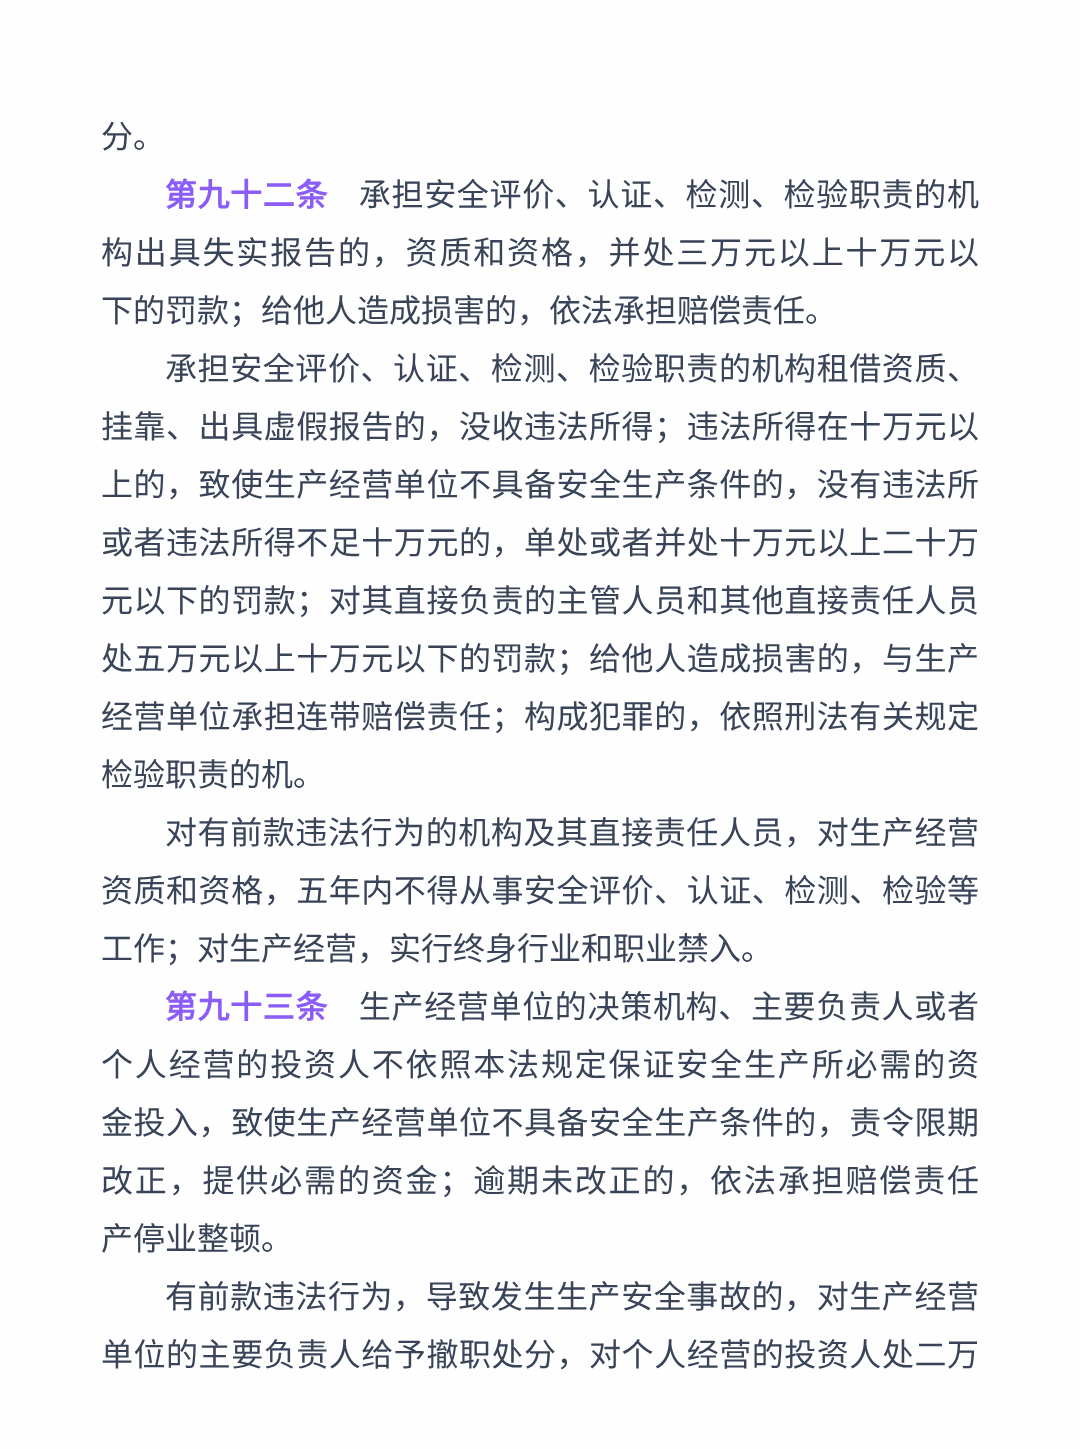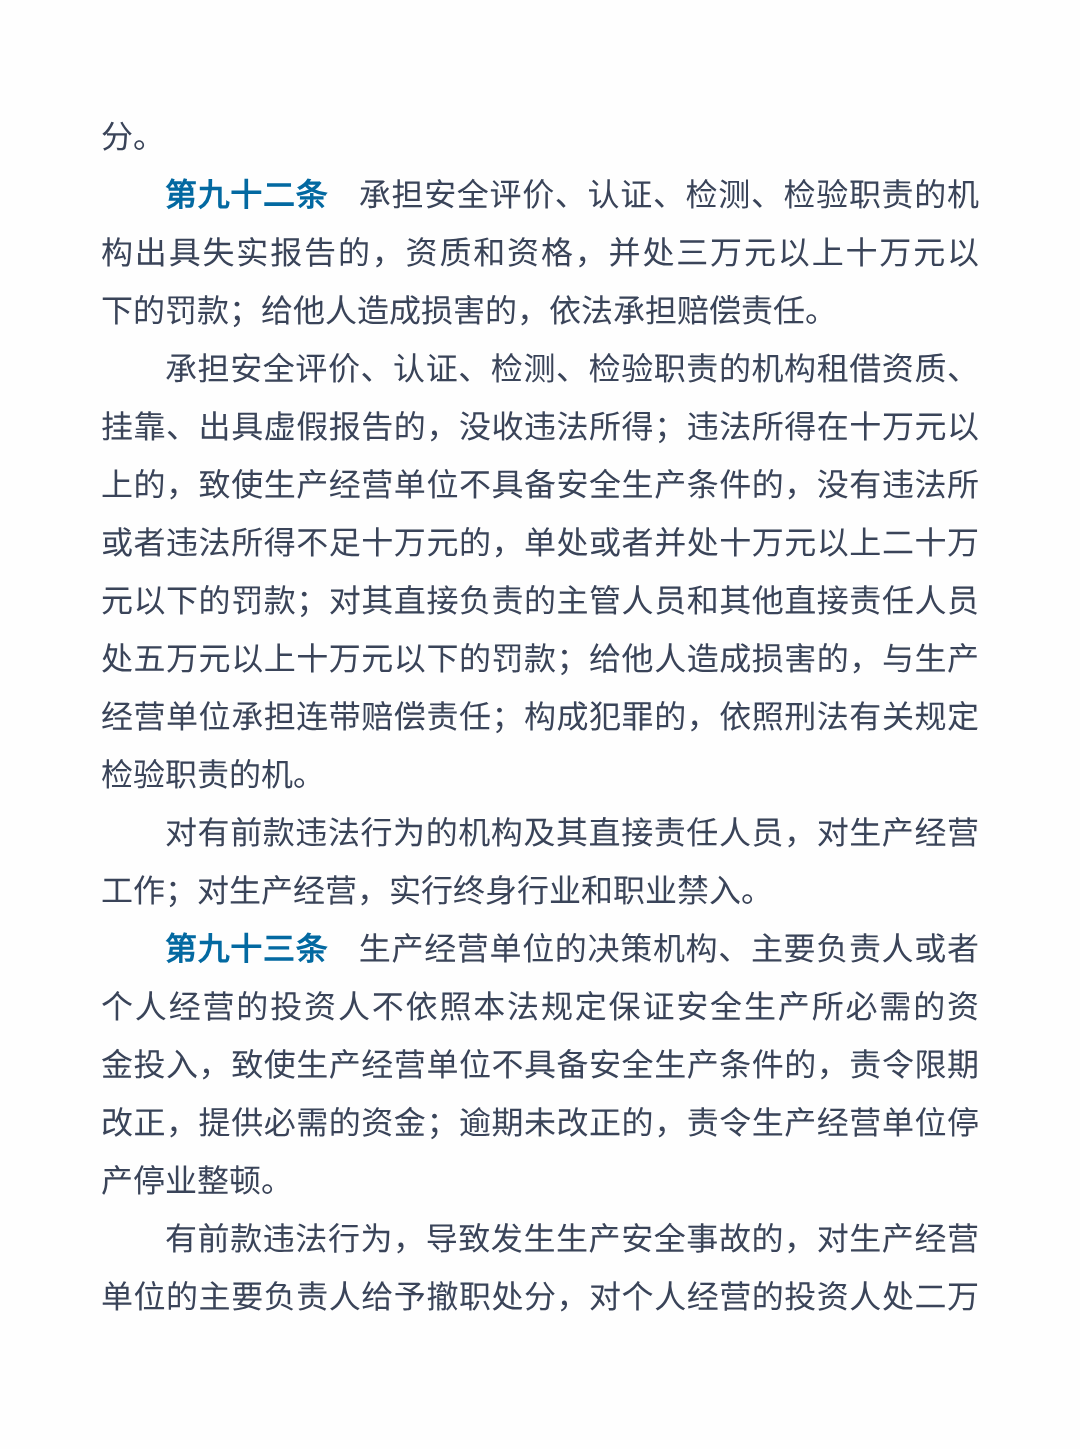--- a/index.html
+++ b/index.html
@@ -33,21 +33,21 @@
     text-align: justify;
     text-align-last: justify;
     text-justify: inter-character;
   }
   .line.indent {
     text-indent: 2em;
   }
   .article-no {
     font-family: Liberation Mono, monospace;
     font-weight: 700;
-    color: #0369a1;
+    color: #8b5cf6;
     margin-right: 0.95em;
   }
 </style>
 </head>
 <body>
 
 <div class="page">
   <div class="text-column">
       <div class="line"><span>分。</span></div>
       <div class="line indent justify"><span class="article-no">第九十二条</span><span>承担安全评价、认证、检测、检验职责的机</span></div>
@@ -55,22 +55,23 @@
       <div class="line"><span>下的罚款；给他人造成损害的，依法承担赔偿责任。</span></div>
       <div class="line indent justify"><span>承担安全评价、认证、检测、检验职责的机构租借资质、</span></div>
       <div class="line justify"><span>挂靠、出具虚假报告的，没收违法所得；违法所得在十万元以</span></div>
       <div class="line justify"><span>上的，致使生产经营单位不具备安全生产条件的，没有违法所得</span></div>
       <div class="line justify"><span>或者违法所得不足十万元的，单处或者并处十万元以上二十万</span></div>
       <div class="line justify"><span>元以下的罚款；对其直接负责的主管人员和其他直接责任人员</span></div>
       <div class="line justify"><span>处五万元以上十万元以下的罚款；给他人造成损害的，与生产</span></div>
       <div class="line justify"><span>经营单位承担连带赔偿责任；构成犯罪的，依照刑法有关规定</span></div>
       <div class="line"><span>检验职责的机。</span></div>
       <div class="line indent justify"><span>对有前款违法行为的机构及其直接责任人员，对生产经营</span></div>
+      <div class="line justify"><span>资质和资格，五年内不得从事安全评价、认证、检测、检验等</span></div>
       <div class="line"><span>工作；对生产经营，实行终身行业和职业禁入。</span></div>
       <div class="line indent justify"><span class="article-no">第九十三条</span><span>生产经营单位的决策机构、主要负责人或者</span></div>
       <div class="line justify"><span>个人经营的投资人不依照本法规定保证安全生产所必需的资</span></div>
       <div class="line justify"><span>金投入，致使生产经营单位不具备安全生产条件的，责令限期</span></div>
-      <div class="line justify"><span>改正，提供必需的资金；逾期未改正的，责令生产经营单位停</span></div>
+      <div class="line justify"><span>改正，提供必需的资金；逾期未改正的，依法承担赔偿责任</span></div>
       <div class="line"><span>产停业整顿。</span></div>
       <div class="line indent justify"><span>有前款违法行为，导致发生生产安全事故的，对生产经营</span></div>
       <div class="line justify"><span>单位的主要负责人给予撤职处分，对个人经营的投资人处二万</span></div>
     </div>
 </div>
 
 </body></html>

